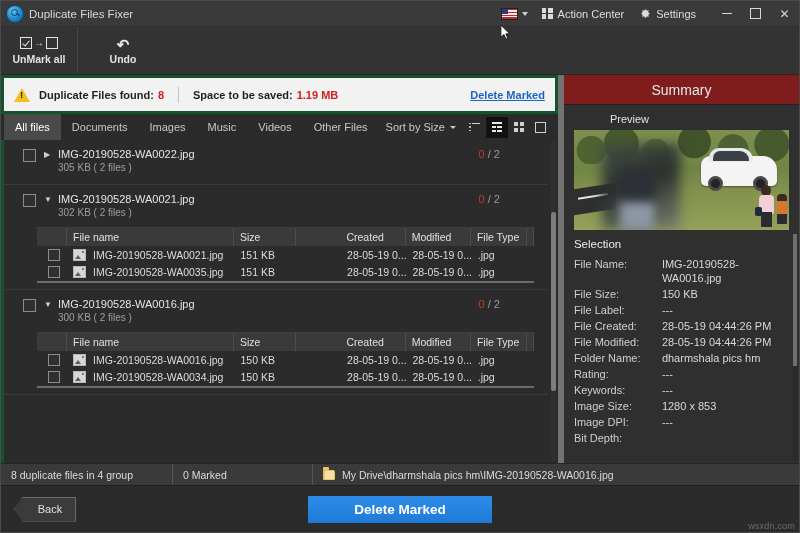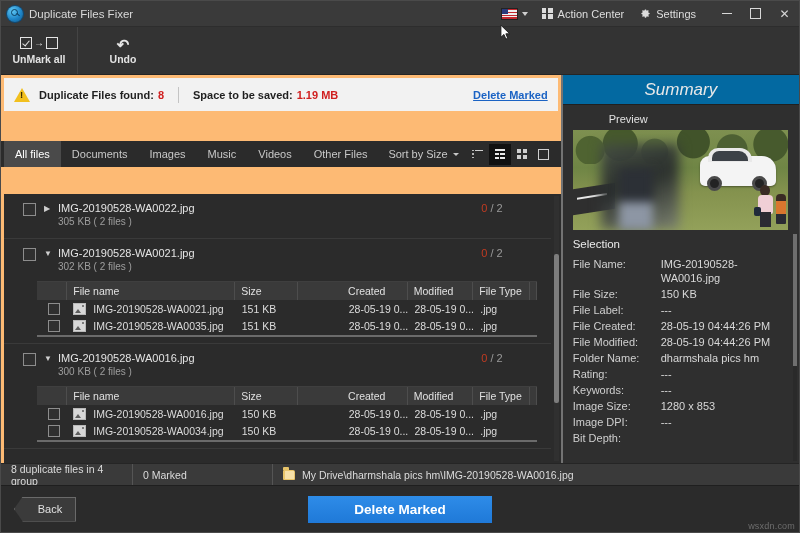--- a/index.html
+++ b/index.html
@@ -258,23 +258,22 @@
   .body {
     flex: 1 1 auto;
     display: flex;
     min-height: 0;
   }
   .left-pane {
     width: 565px;
     display: flex;
     flex-direction: column;
     min-width: 0;
-    background: #fdba74;
-    border-right: 2px solid #737373;
-    gap: 27px;
+    background: #14532d;
+    border-right: 6px solid #737373;
   }
 
   
   .infobar {
     height: 33px;
     margin: 3px 3px 0 3px;
     background: #f2f2f2;
     display: flex;
     align-items: center;
     padding: 0 10px;
@@ -555,26 +554,25 @@
     display: flex;
     flex-direction: column;
     background: #2f2f2f;
     min-width: 0;
   }
   .summary-head {
     height: 29px;
     display: flex;
     align-items: center;
     justify-content: center;
-    font-size: 17px;
+    font-size: 14px;
     color: #e8e8e8;
-    background: #0369a1;
+    background: #7f1d1d;
     border-bottom: 1px solid #202020;
     flex: 0 0 auto;
-    font-style: italic;
   }
   .preview-wrap {
     padding: 8px 10px 0 10px;
     flex: 0 0 auto;
   }
   .preview-lbl {
     font-size: 11px;
     color: #e2e2e2;
     margin-bottom: 5px;
     padding-left: 36px;
@@ -752,21 +750,21 @@
     border-top: 1px solid #252525;
     font-size: 10.5px;
     color: #dcdcdc;
   }
   .st-cell {
     display: flex;
     align-items: center;
     padding: 0 10px;
     border-right: 1px solid #555;
   }
-  .st-cell.a { width: 132px; box-sizing: border-box; }
+  .st-cell.a { width: 172px; box-sizing: border-box; }
   .st-cell.b { width: 140px; box-sizing: border-box; }
   .st-cell.c { flex: 1 1 auto; border-right: none; gap: 7px; }
   .folder-ic {
     width: 12px; height: 10px;
     background: #e8c46a;
     border-radius: 1px 2px 1px 1px;
     position: relative;
     flex: 0 0 auto;
   }
   .folder-ic::before {

